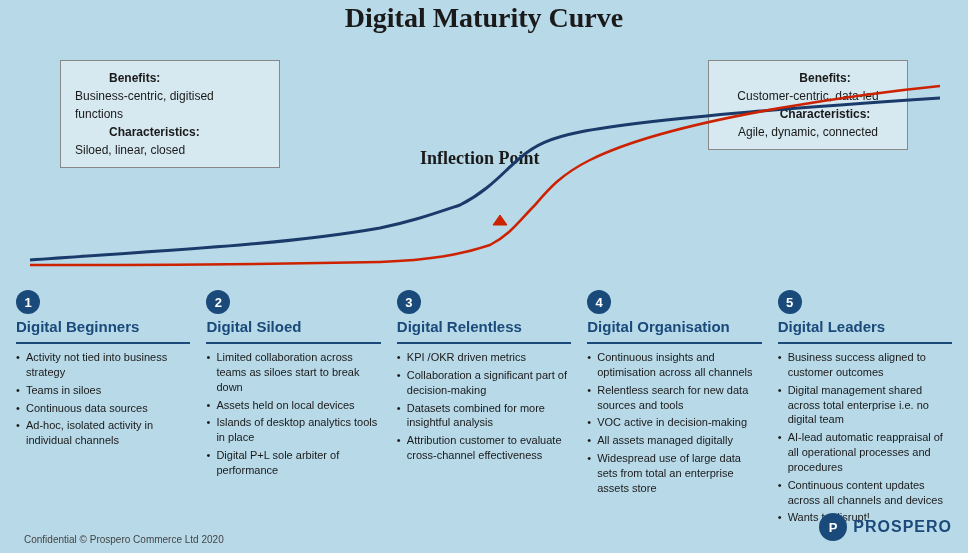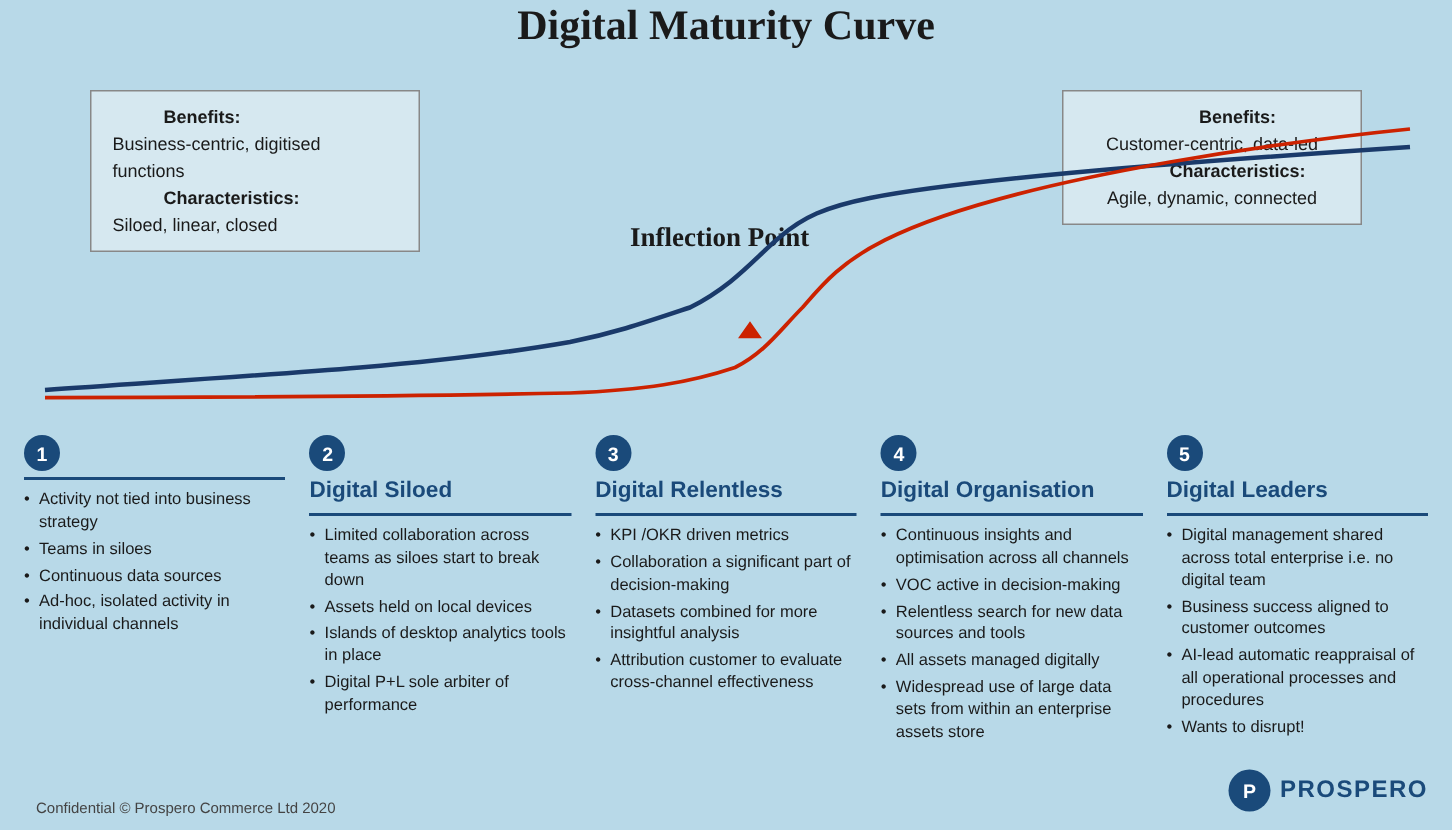--- a/index.html
+++ b/index.html
@@ -194,20 +194,21 @@
   <path d="M 30,210 C 100,205 180,200 240,195 C 300,190 340,185 380,178 C 410,172 430,165 460,155 C 490,140 505,120 520,108 C 535,95 550,88 580,82 C 620,74 680,68 750,62 C 820,56 880,52 940,48" stroke="#1a3a6a" stroke-width="3" fill="none"></path>
 
   <path d="M 30,215 C 150,215 280,214 380,212 C 430,210 460,205 490,195 C 510,185 520,170 535,155 C 548,140 560,125 590,110 C 630,90 700,72 780,58 C 850,46 900,40 940,36" stroke="#cc2200" stroke-width="2.5" fill="none"></path>
 
   <polygon points="493,175 500,165 507,175" fill="#cc2200" stroke="#cc2200"></polygon>
 </svg>
 
 <div class="stages-row" id="stages-container">
 <div class="stage">
       <div class="stage-number">1</div>
+      <div class="stage-title">Digital Beginners</div>
       <hr class="stage-divider">
       <ul>
         <li>Activity not tied into business strategy</li>
         <li>Teams in siloes</li>
         <li>Continuous data sources</li>
         <li>Ad-hoc, isolated activity in individual channels</li>
       </ul>
     </div>
     <div class="stage">
       <div class="stage-number">2</div>
@@ -230,34 +231,35 @@
         <li>Datasets combined for more insightful analysis</li>
         <li>Attribution customer to evaluate cross-channel effectiveness</li>
       </ul>
     </div>
     <div class="stage">
       <div class="stage-number">4</div>
       <div class="stage-title">Digital Organisation</div>
       <hr class="stage-divider">
       <ul>
         <li>Continuous insights and optimisation across all channels</li>
+        <li>Relentless search for new data sources and tools</li>
         <li>VOC active in decision-making</li>
-        <li>Relentless search for new data sources and tools</li>
         <li>All assets managed digitally</li>
-        <li>Widespread use of large data sets from within an enterprise assets store</li>
+        <li>Widespread use of large data sets from total an enterprise assets store</li>
       </ul>
     </div>
     <div class="stage">
       <div class="stage-number">5</div>
       <div class="stage-title">Digital Leaders</div>
       <hr class="stage-divider">
       <ul>
+        <li>Business success aligned to customer outcomes</li>
         <li>Digital management shared across total enterprise i.e. no digital team</li>
-        <li>Business success aligned to customer outcomes</li>
         <li>AI-lead automatic reappraisal of all operational processes and procedures</li>
+        <li>Continuous content updates across all channels and devices</li>
         <li>Wants to disrupt!</li>
       </ul>
     </div>
   </div>
 
 <div class="footer">Confidential  © Prospero Commerce Ltd 2020</div>
 
 <div class="logo-area">
   <svg class="logo-icon" viewBox="0 0 32 32">
     <circle cx="16" cy="16" r="14" fill="#1a4a7a"></circle>

